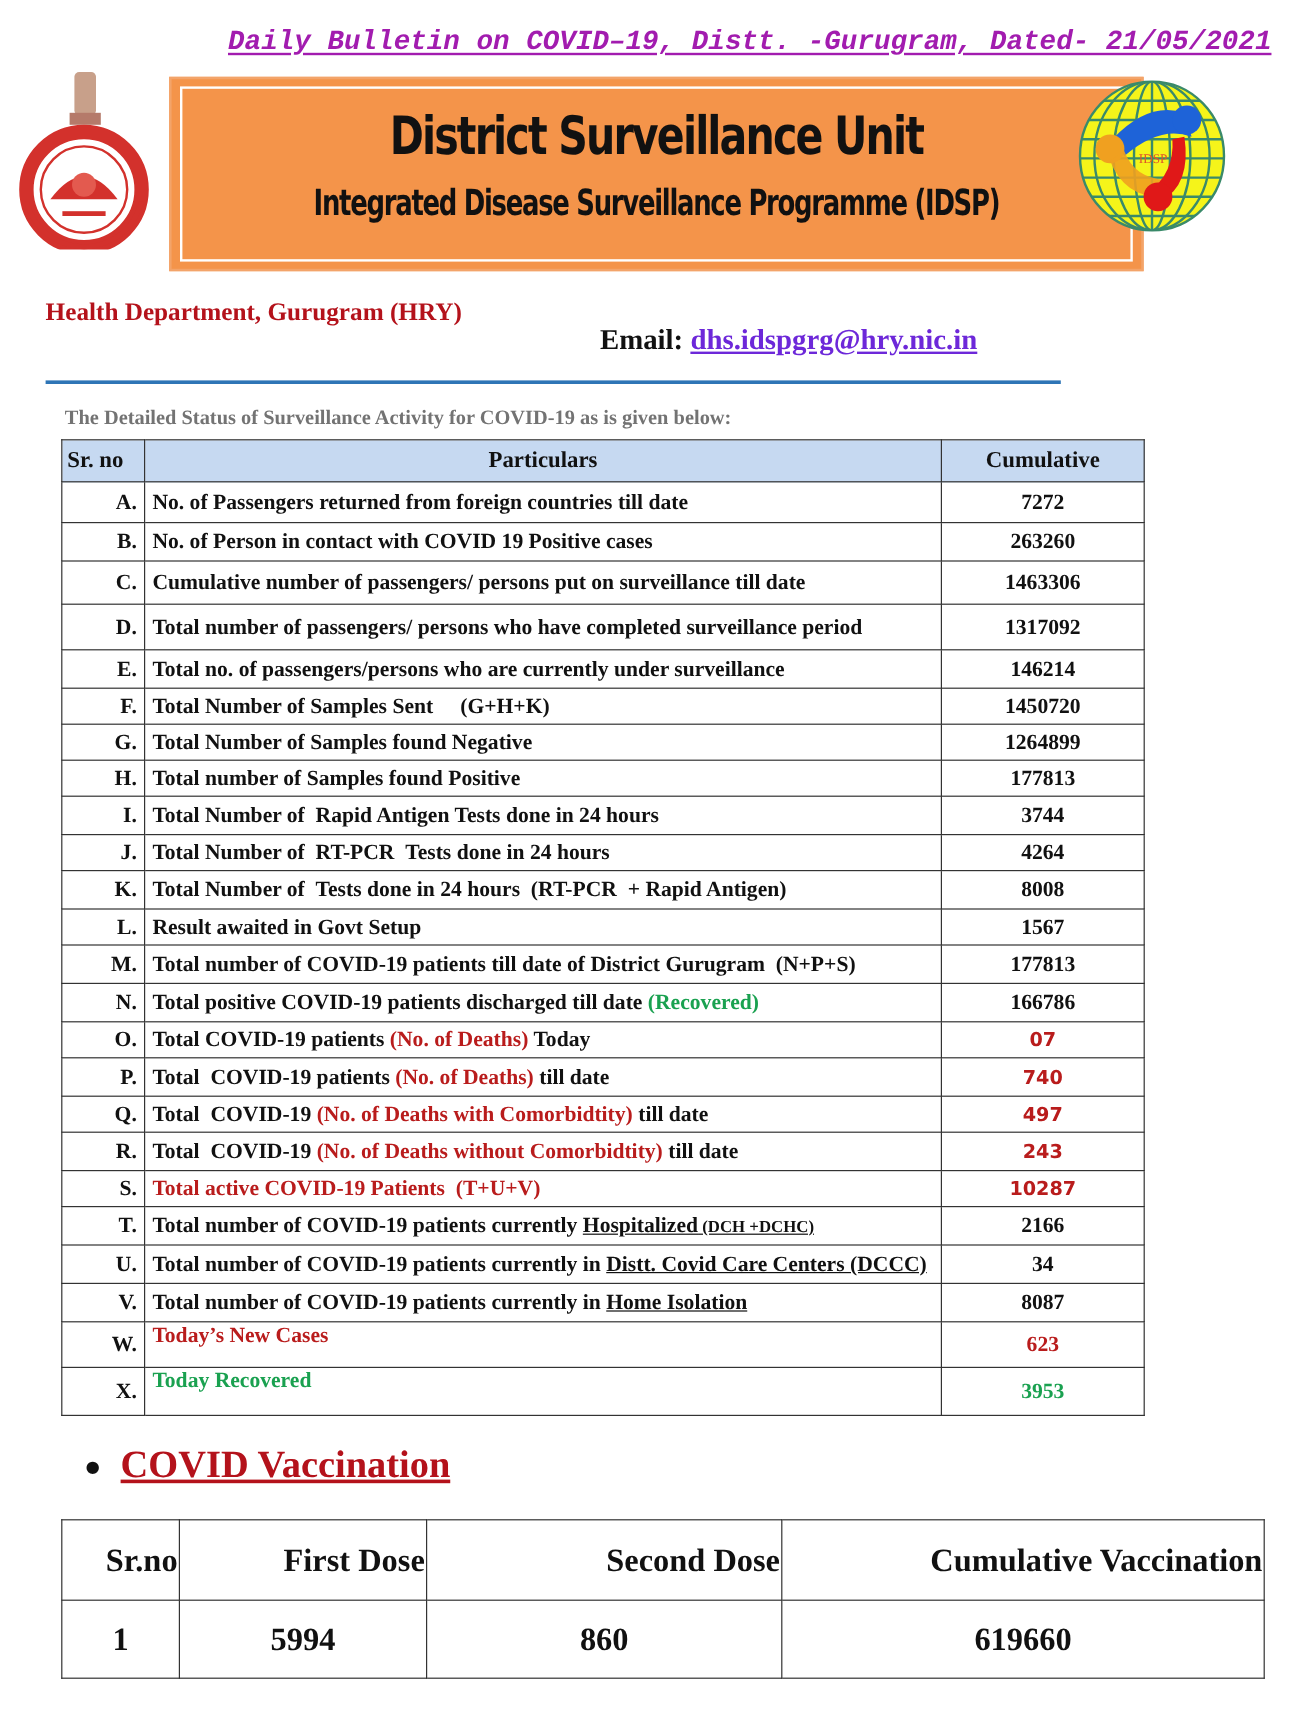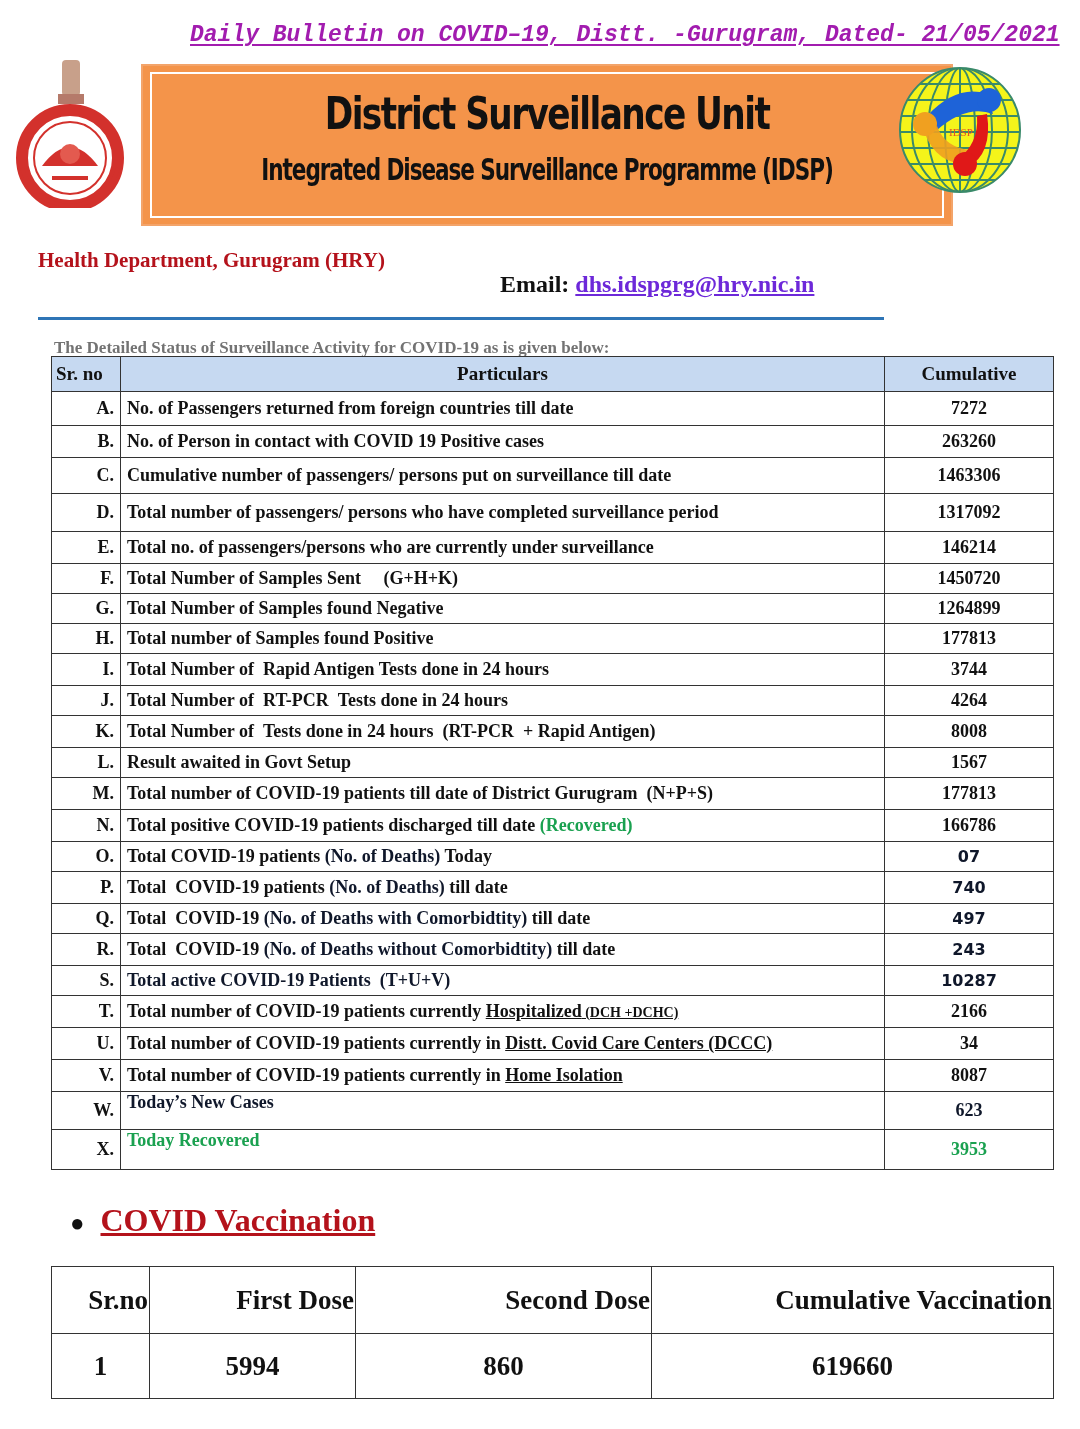--- a/index.html
+++ b/index.html
@@ -9,27 +9,27 @@
   .logo-right { position: absolute; left: 897px; top: 64px; width: 126px; height: 132px; }
   .banner { position: absolute; left: 141px; top: 64px; width: 812px; height: 162px; background: #f4944a; box-sizing: border-box; border: 2px solid #f3a46a; }
   .banner-inner { position: absolute; left: 7px; top: 6px; right: 7px; bottom: 6px; border: 2px solid #ffffff; }
   .banner-title { position: absolute; left: 0; right: 0; top: 22px; text-align: center; font-family: "DejaVu Sans", sans-serif; font-weight: bold; font-size: 44px; color: #111; letter-spacing: -2px; transform: scaleX(0.78); }
   .banner-sub { position: absolute; left: 0; right: 0; top: 86px; text-align: center; font-family: "DejaVu Sans", sans-serif; font-weight: bold; font-size: 30px; color: #111; letter-spacing: -1.5px; transform: scaleX(0.72); white-space: nowrap; }
   .org { position: absolute; left: 38px; top: 246px; font-size: 21px; font-weight: bold; color: #b4121b; line-height: 29px; }
   .email { position: absolute; left: 500px; top: 271px; font-size: 24px; font-weight: bold; color: #111; white-space: nowrap; }
   .email a { color: #6d28d9; text-decoration: underline; }
   .blue-rule { position: absolute; left: 38px; top: 317px; width: 846px; height: 3px; background: #2e75b6; }
   .table-caption { position: absolute; left: 38px; top: 338px; font-size: 17px; font-weight: bold; color: #737373; white-space: nowrap; margin-left: 16px; }
-  table.status { position: absolute; left: 51px; top: 356px; width: 1003px; border-collapse: collapse; font-size: 18px; font-weight: bold; }
+  table.status { position: absolute; left: 51px; top: 366px; width: 903px; border-collapse: collapse; font-size: 18px; font-weight: bold; }
   table.status td, table.status th { border: 1.5px solid #333; padding: 0 6px; }
   table.status thead th { background: #c6d9f1; height: 34px; font-size: 19px; }
   table.status .col-sr { width: 56px; text-align: right; padding-right: 6px; }
   table.status .col-val { width: 156px; text-align: center; }
   table.status .hdr-part { text-align: center; }
-  .red { color: #0f172a; margin-top: 41px; }
+  .red { color: #b91c1c; margin-top: 41px; }
   .green { color: #1aa150; }
   .u { text-decoration: underline; }
   .small { font-size: 14px; }
   .val-sans { font-family: "DejaVu Sans", sans-serif; font-size: 16px; }
   .vacc-heading { position: absolute; left: 70px; top: 1202px; font-size: 32px; font-weight: bold; color: #b4121b; white-space: nowrap; }
   .vacc-heading .bullet { color: #111; margin-right: 16px; font-size: 24px; vertical-align: middle; }
   .vacc-heading .txt { text-decoration: underline; text-decoration-thickness: 3px; }
   table.vacc { position: absolute; left: 51px; top: 1266px; width: 1003px; border-collapse: collapse; font-size: 27px; font-weight: bold; }
   table.vacc td, table.vacc th { border: 1.5px solid #333; }
   table.vacc th { height: 64px; text-align: right; padding-left: 10px; }

